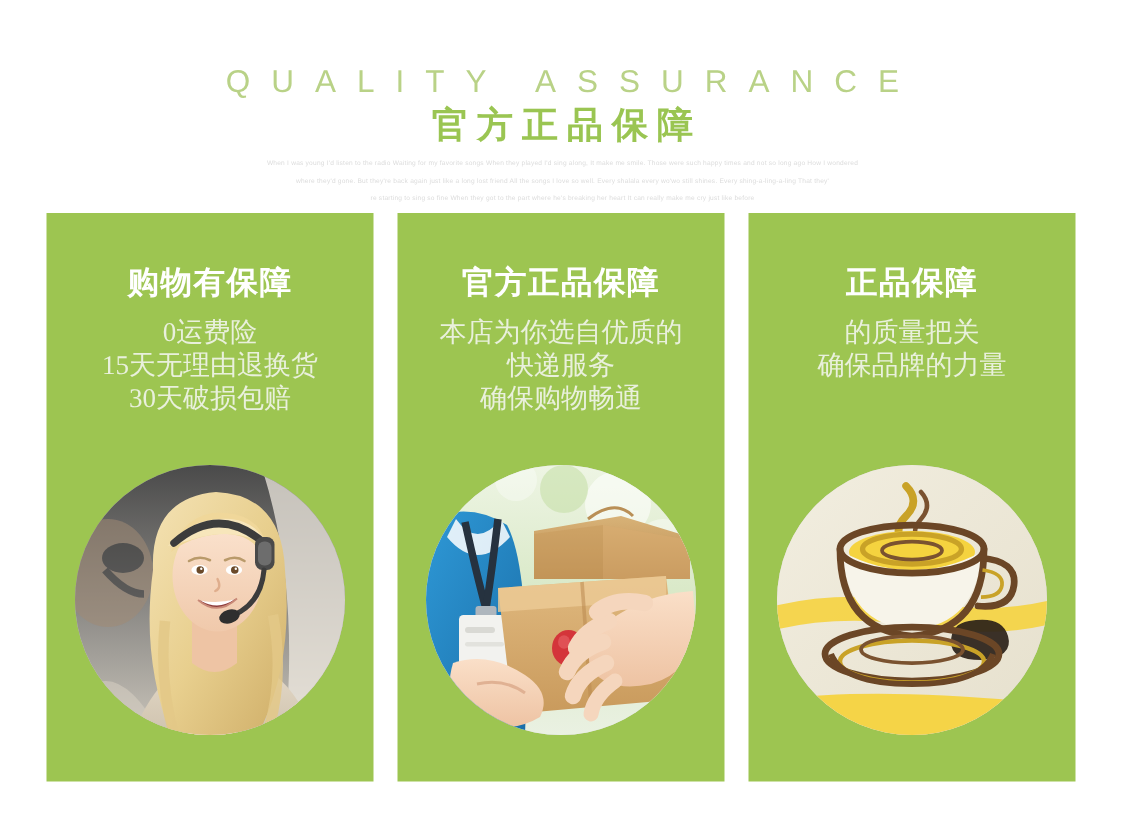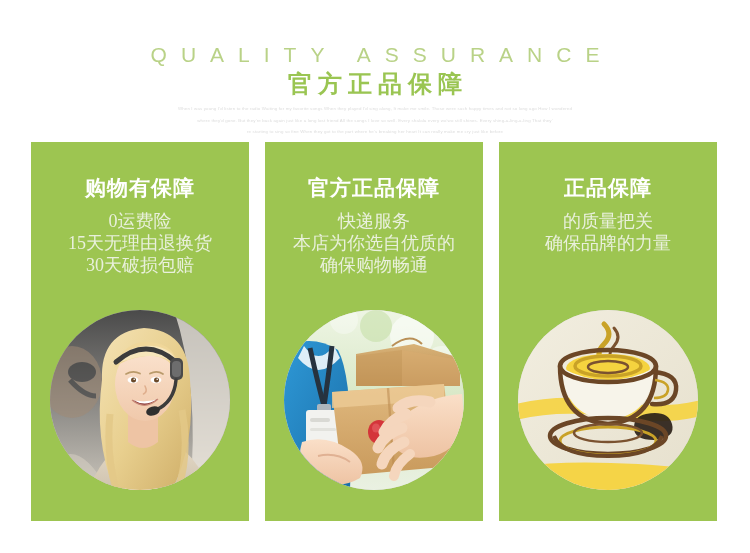--- a/index.html
+++ b/index.html
@@ -180,22 +180,22 @@
 
           <path d="M60 104 q -4 40 6 76" stroke="#e3c887" stroke-width="7" fill="none" opacity="0.85"></path>
           <path d="M132 100 q 8 42 -4 80" stroke="#e3c887" stroke-width="7" fill="none" opacity="0.85"></path>
         </svg>
       </div>
     </div>
 
     <div class="card">
       <div class="card-title">官方正品保障</div>
       <div class="card-body">
+        <div>本店为你选自优质的</div>
         <div>快递服务</div>
-        <div>本店为你选自优质的</div>
         <div>确保购物畅通</div>
       </div>
       <div class="media">
         <svg viewBox="0 0 180 180" xmlns="http://www.w3.org/2000/svg">
           <defs>
             <linearGradient id="bokeh" x1="0" y1="0" x2="0" y2="1">
               <stop offset="0" stop-color="#eef5e4"></stop>
                 <stop offset="0.5" stop-color="#d8e8c6"></stop>
               <stop offset="1" stop-color="#eaf1e2"></stop>
             </linearGradient>

